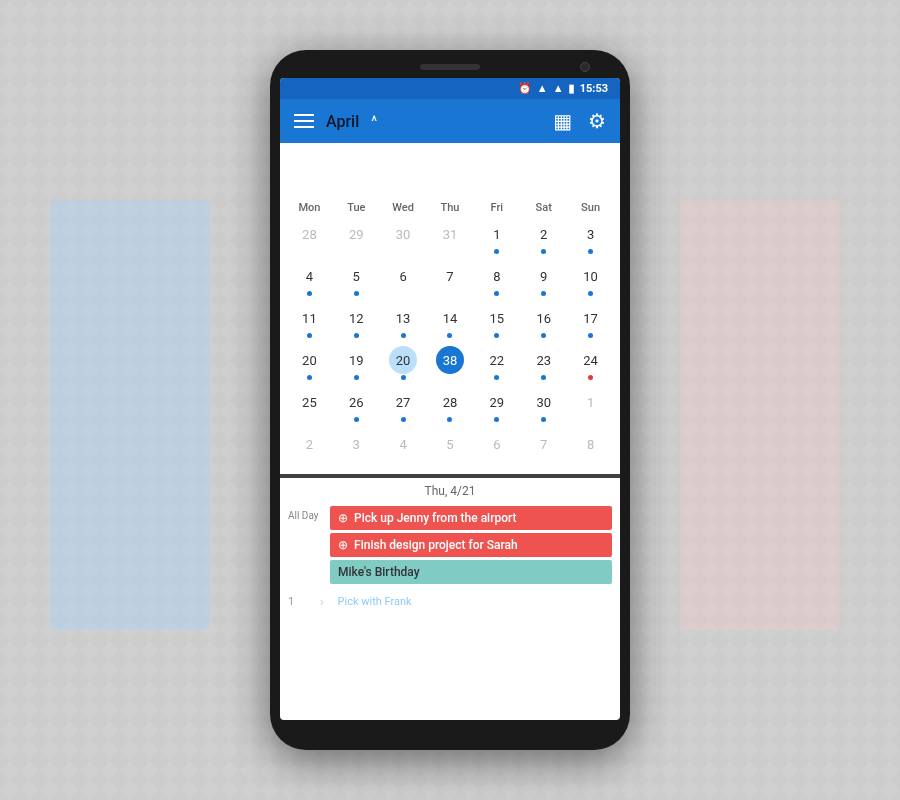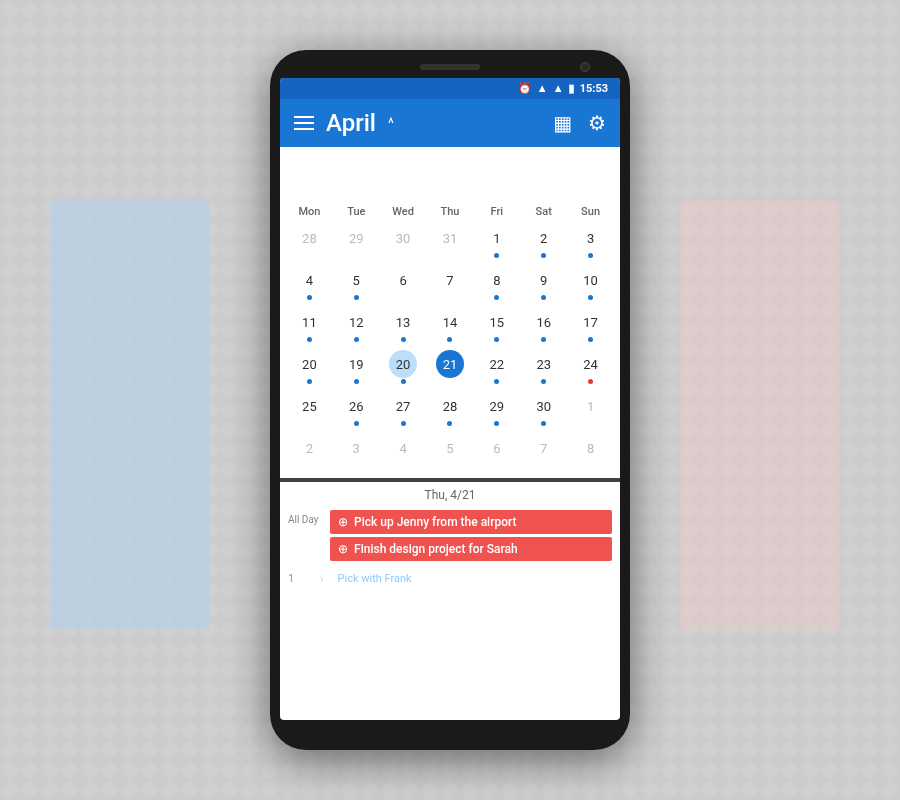--- a/index.html
+++ b/index.html
@@ -120,23 +120,23 @@
       align-items: center;
     }
 
     .toolbar-left {
       display: flex;
       align-items: center;
       gap: 12px;
     }
 
     .toolbar-title {
-      font-size: 24px;
+      font-size: 16px;
       font-weight: 500;
-      color: #ffffff;
+      color: #0f172a;
     }
 
     .toolbar-right {
       display: flex;
       align-items: center;
       gap: 16px;
     }
 
     .hamburger-icon {
       display: flex;
@@ -497,21 +497,21 @@
             </div>
           <div class="calendar-day">
               <span class="day-num">19</span>
               <span class="day-dot"></span>
             </div>
           <div class="calendar-day near-today">
               <span class="day-num">20</span>
               <span class="day-dot"></span>
             </div>
           <div class="calendar-day today-circle">
-              <span class="day-num">21</span>
+              <span class="day-num">38</span>
             </div>
           <div class="calendar-day">
               <span class="day-num">22</span>
               <span class="day-dot"></span>
             </div>
           <div class="calendar-day">
               <span class="day-num">23</span>
               <span class="day-dot"></span>
             </div>
           <div class="calendar-day">
@@ -585,20 +585,23 @@
           <div class="event-item red-event">
             <span class="event-icon">⊕</span>
             <span>Pick up Jenny from the airport</span>
           </div>
 
           <div class="event-item red-event">
             <span class="event-icon">⊕</span>
             <span>Finish design project for Sarah</span>
           </div>
 
+          <div class="event-item teal-event">
+            <span>Mike's Birthday</span>
+          </div>
 
         </div>
       </div>
 
       <div class="time-events">
         <div class="time-row">
           <span class="time-label">1</span>
           <span class="chevron-right">›</span>
           <span class="time-event-item">Pick with Frank</span>
         </div>

